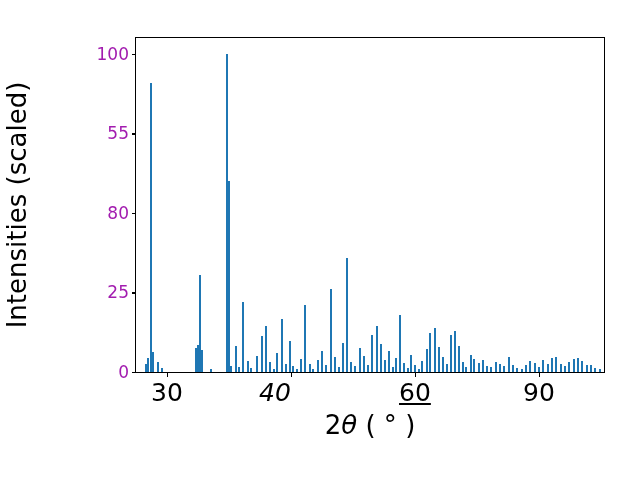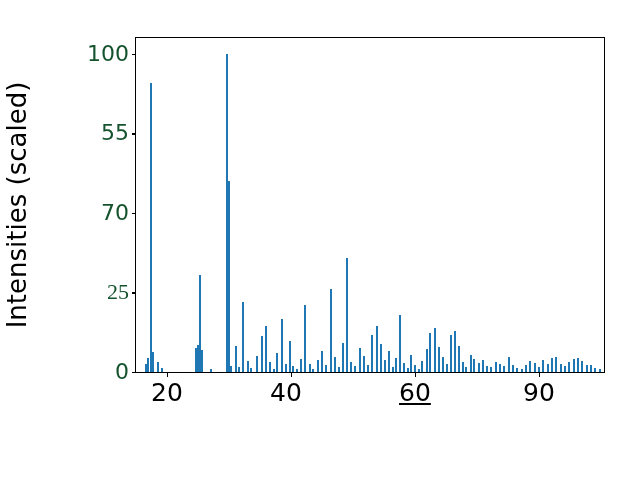--- a/index.html
+++ b/index.html
@@ -53,22 +53,22 @@
     right: 100%;
     width: 4.5px;
     height: 1.3px;
     background: #000000;
   }
   .ytick-label {
     position: absolute;
     right: 100%;
     margin-right: 7px;
     transform: translateY(-50%);
-    font-size: 22px;
-    color: #14532d;
+    font-size: 17px;
+    color: #a21caf;
     white-space: nowrap;
     line-height: 1;
   }
 
   
   .xtick-line {
     position: absolute;
     top: 100%;
     width: 1.3px;
     height: 4.5px;
@@ -229,34 +229,37 @@
         <div class="bar" style="left: 445.305px; width: 2px; height: 11.4514px; background: rgb(31, 119, 180);"></div>
         <div class="bar" style="left: 449.644px; width: 2px; height: 6.68px; background: rgb(31, 119, 180);"></div>
         <div class="bar" style="left: 453.983px; width: 2px; height: 7.31619px; background: rgb(31, 119, 180);"></div>
         <div class="bar" style="left: 458.322px; width: 2px; height: 4.45333px; background: rgb(31, 119, 180);"></div>
         <div class="bar" style="left: 462.661px; width: 2px; height: 3.49905px; background: rgb(31, 119, 180);"></div>
       </div>
     <div id="y-ticks">
         <div class="ytick-line" style="top: 334px;"></div>
         <div class="ytick-label" style="top: 334px;">0</div>
         <div class="ytick-line" style="top: 254.476px;"></div>
-        <div class="ytick-label" style="top: 254.476px; font-family: Liberation Serif, serif;">25</div>
+        <div class="ytick-label" style="top: 254.476px;">25</div>
         <div class="ytick-line" style="top: 174.952px;"></div>
-        <div class="ytick-label" style="top: 174.952px;">70</div>
+        <div class="ytick-label" style="top: 174.952px;">80</div>
         <div class="ytick-line" style="top: 95.4286px;"></div>
         <div class="ytick-label" style="top: 95.4286px;">55</div>
         <div class="ytick-line" style="top: 15.9048px;"></div>
         <div class="ytick-label" style="top: 15.9048px;">100</div>
       </div>
     <div id="x-ticks">
         <div class="xtick-line" style="left: 30.9934px;"></div>
-        <div class="xtick-label" style="left: 30.9934px;">20</div>
+        <div class="xtick-label" style="left: 30.9934px;">30</div>
         <div class="xtick-line" style="left: 154.967px;"></div>
-        <div class="xtick-label" style="left: 150px;">40</div>
+        <div class="xtick-label" style="left: 139px; font-style: italic;">40</div>
         <div class="xtick-line" style="left: 278.94px;"></div>
         <div class="xtick-label" style="left: 278.94px; text-decoration: underline;">60</div>
         <div class="xtick-line" style="left: 402.914px;"></div>
         <div class="xtick-label" style="left: 402.914px;">90</div>
       </div>
   </div>
 
+  <div id="xlabel">
+    <span>2</span><span class="italic">θ</span><span> ( ° )</span>
+  </div>
 
 </div>
 
 </body></html>

